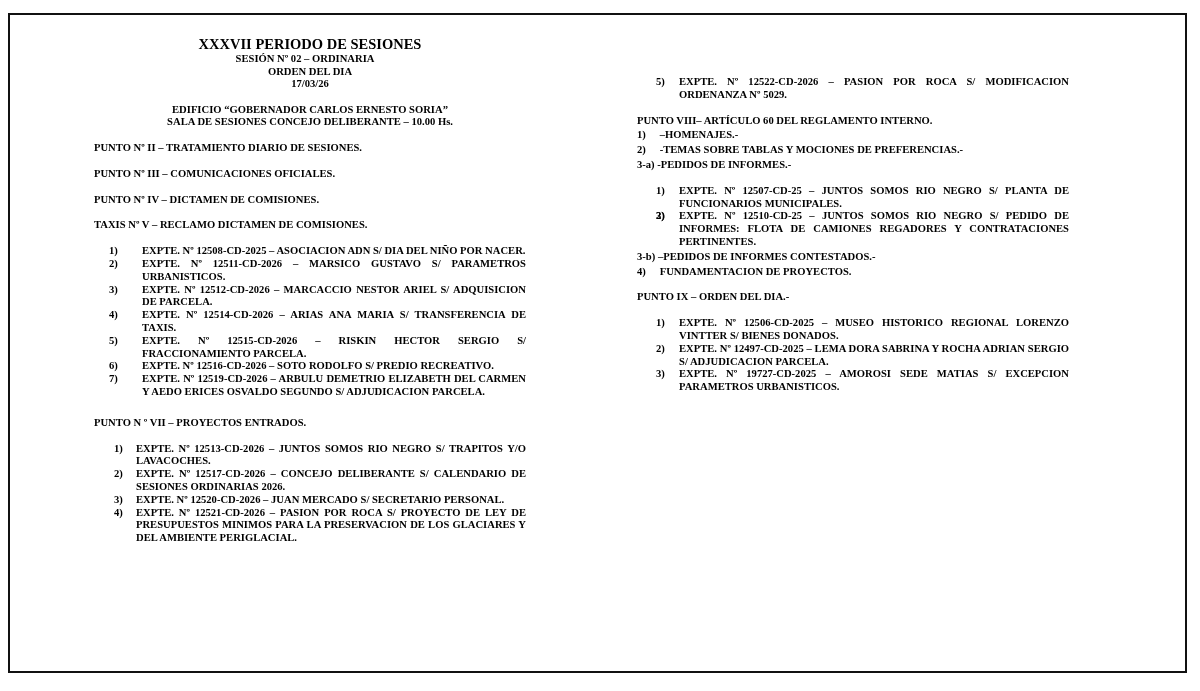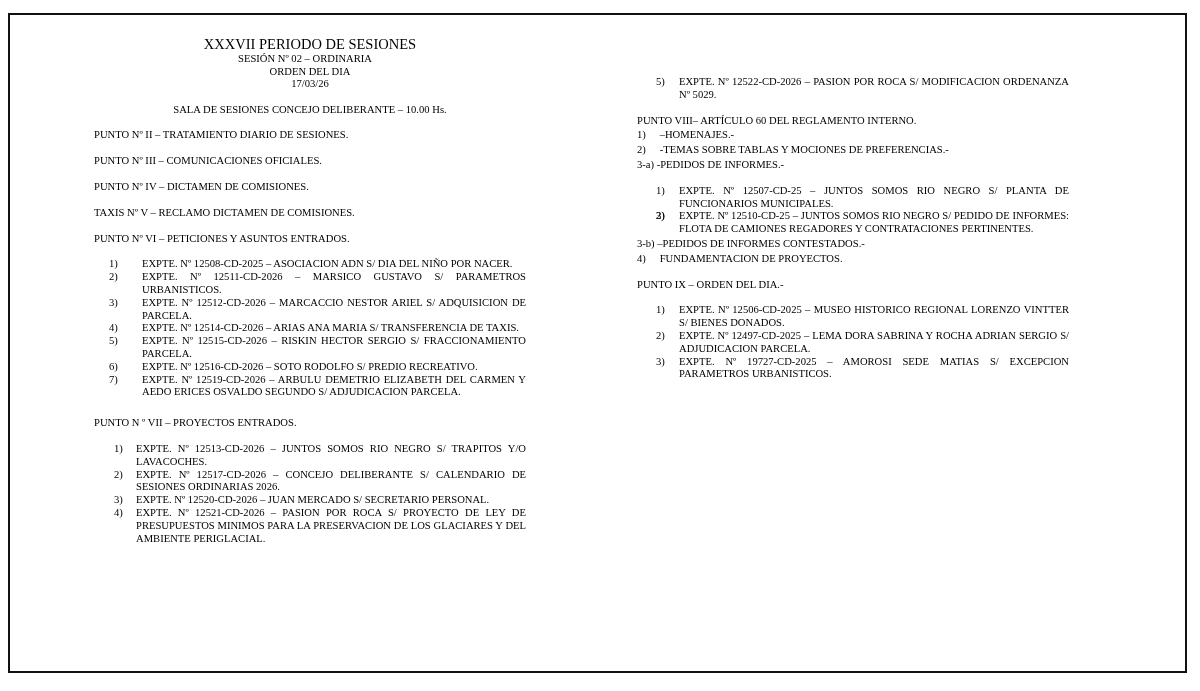--- a/index.html
+++ b/index.html
@@ -1,20 +1,20 @@
 <!DOCTYPE html>
 <html><head>
 <meta charset="utf-8">
 <style>
   html, body { margin:0; padding:0; background:#ffffff; }
   body { width:1200px; height:691px; position:relative; overflow:hidden;
          font-family: "Liberation Serif", "DejaVu Serif", serif; color:#000; }
   .page { position:absolute; left:8px; top:13px; width:1175px; height:656px;
           border:2px solid #111; background:#fff; }
-  .col { position:absolute; font-weight:normal; font-size:10.6px; line-height:12.8px; }
+  .col { position:absolute; font-weight:bold; font-size:10.6px; line-height:12.8px; }
   .col-left { left:94px; top:36px; width:432px; }
   .col-right { left:637px; top:62px; width:432px; }
   .hdr { text-align:center; }
   .hdr .title { font-size:14.5px; line-height:17px; }
   .hdr .line { font-size:10.6px; line-height:12.6px; }
   .hdr .l1 { padding-left:0; margin-left:-10px; }
   .hdr .gap { height:13px; }
   .punto { margin-top:13px; }
   .punto.first { margin-top:14px; }
   ol.items { list-style:none; margin:13px 0 0 0; padding:0; }
@@ -32,28 +32,28 @@
 
 <div class="page"></div>
 
 <div class="col col-left">
   <div class="hdr">
     <div class="title">XXXVII PERIODO DE SESIONES</div>
     <div class="line l1">SESIÓN Nº  02 – ORDINARIA</div>
     <div class="line">ORDEN DEL DIA</div>
     <div class="line">17/03/26</div>
     <div class="gap"></div>
+    <div class="line">EDIFICIO “GOBERNADOR CARLOS ERNESTO SORIA”</div>
     <div class="line">SALA DE SESIONES CONCEJO DELIBERANTE – 10.00 Hs.</div>
   </div>
 
   <div class="punto">PUNTO Nº II – TRATAMIENTO DIARIO DE SESIONES.</div>
   <div class="punto">PUNTO Nº III – COMUNICACIONES OFICIALES.</div>
   <div class="punto">PUNTO Nº IV – DICTAMEN DE COMISIONES.</div>
   <div class="punto">TAXIS Nº V – RECLAMO DICTAMEN DE COMISIONES.</div>
-  <div class="punto">PUNTO Nº VI – PETICIONES Y ASUNTOS ENTRADOS.</div>
 
   <ol class="items">
     <li><span class="num">1)</span><span>EXPTE. Nº 12508-CD-2025 – ASOCIACION ADN S/ DIA DEL NIÑO POR NACER.</span></li>
     <li><span class="num">2)</span><span>EXPTE. Nº 12511-CD-2026 – MARSICO GUSTAVO S/ PARAMETROS URBANISTICOS.</span></li>
     <li><span class="num">3)</span><span>EXPTE. Nº 12512-CD-2026 – MARCACCIO NESTOR ARIEL S/ ADQUISICION DE PARCELA.</span></li>
     <li><span class="num">4)</span><span>EXPTE. Nº 12514-CD-2026 – ARIAS ANA MARIA S/ TRANSFERENCIA DE TAXIS.</span></li>
     <li><span class="num">5)</span><span>EXPTE. Nº 12515-CD-2026 – RISKIN HECTOR SERGIO S/ FRACCIONAMIENTO PARCELA.</span></li>
     <li><span class="num">6)</span><span>EXPTE. Nº 12516-CD-2026 – SOTO RODOLFO S/ PREDIO RECREATIVO.</span></li>
     <li><span class="num">7)</span><span>EXPTE. Nº 12519-CD-2026 – ARBULU DEMETRIO ELIZABETH DEL CARMEN Y AEDO ERICES OSVALDO SEGUNDO S/ ADJUDICACION PARCELA.</span></li>
   </ol>

